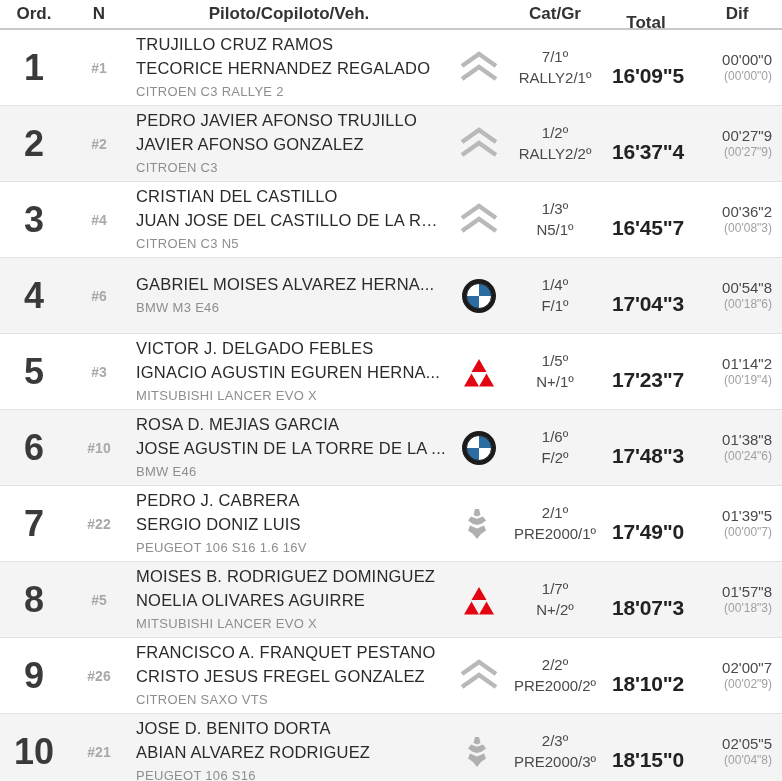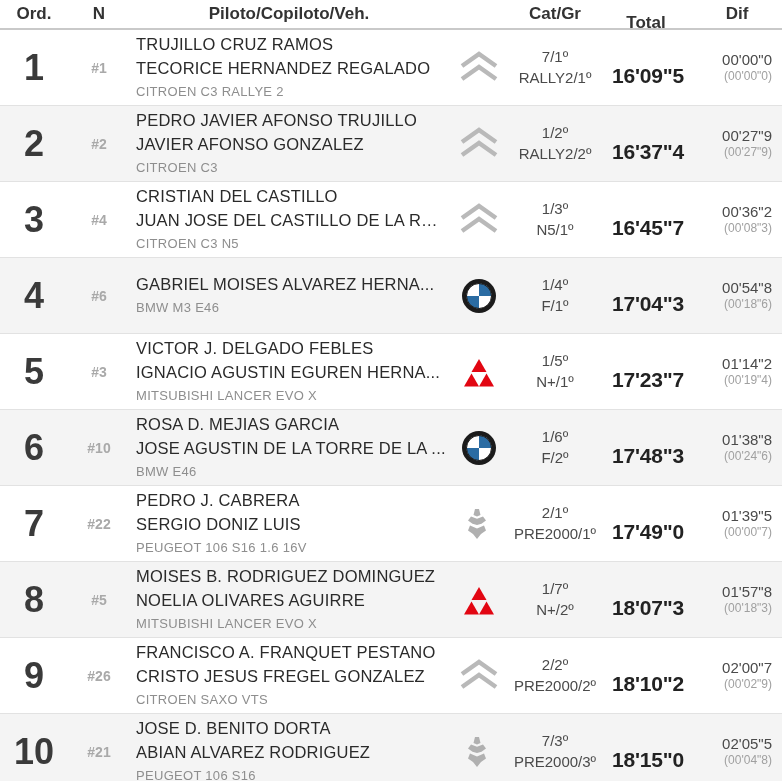--- a/index.html
+++ b/index.html
@@ -367,21 +367,21 @@
         </div>
         <div class="logo c-logo">
           <svg width="34" height="36" viewBox="0 0 34 36">
             <g fill="#b0b0b0">
               <path d="M13 3 l4 0 l1.5 6 l-3.5 1.5 l-3.5 -1.5 z"></path>
               <path d="M9 10.5 l6 2.2 l6 -2.2 l3 4 l-4.5 3.2 l-4.5 1.4 l-4.5 -1.4 l-4.5 -3.2 z"></path>
               <path d="M8 19.5 l7 3 l7 -3 l2 5 l-5 3.5 l-4 5 l-4 -5 l-5 -3.5 z"></path>
             </g>
           </svg>
         </div>
-        <div class="cat c-cat"><span>7/3º</span><span class="l2">PRE2000/3º</span></div>
+        <div class="cat c-cat"><span>2/3º</span><span class="l2">PRE2000/3º</span></div>
         <div class="total c-tot">18'15"0</div>
         <div class="dif c-dif">
           <span class="d1">02'05"5</span>
           <span class="d2">(00'04"8)</span>
         </div>
       </div>
     </div>
 
 </div>
 

